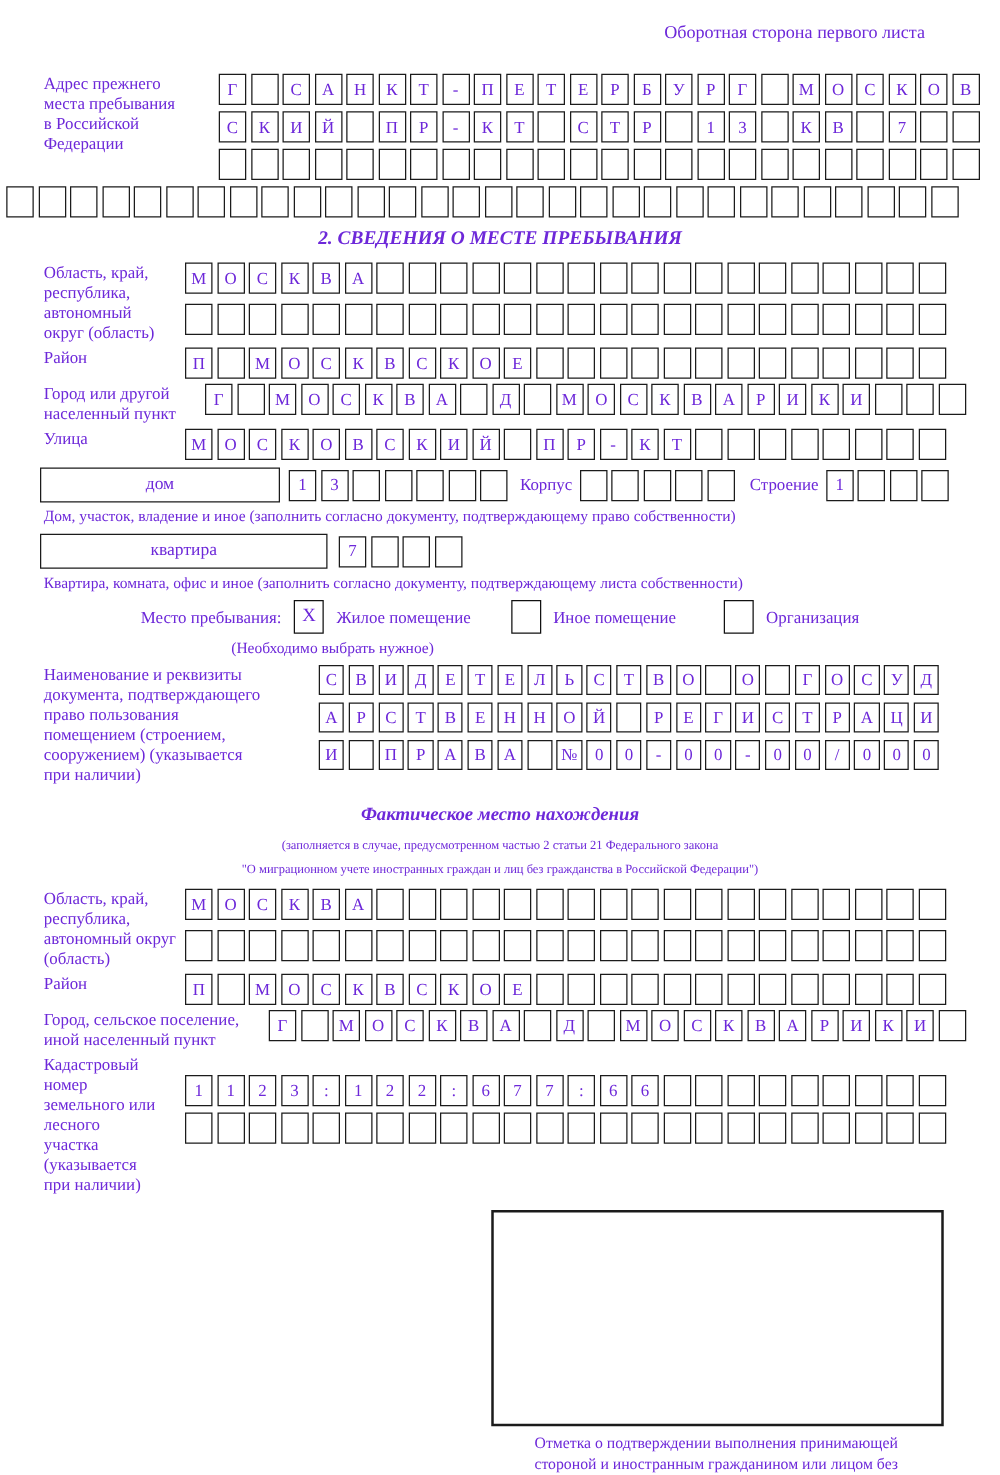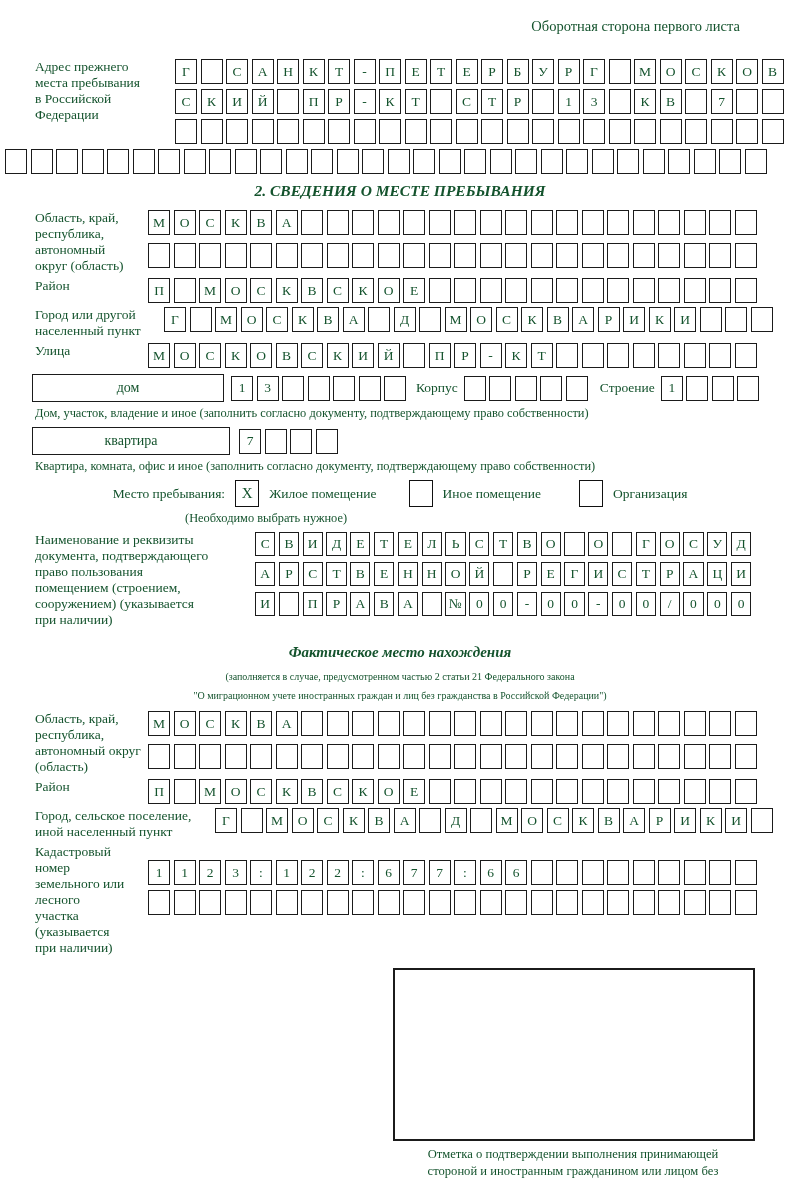--- a/index.html
+++ b/index.html
@@ -1,20 +1,20 @@
 <!DOCTYPE html>
 <html lang="ru"><head>
 <meta charset="utf-8">
 <style>
   html,body{margin:0;padding:0;background:#fff;}
   .page{
     width:800px;height:1180px;box-sizing:border-box;
     padding:10px 35px 0 35px;
     font-family:"Liberation Serif","DejaVu Serif",serif;
-    color:#14532d;background:#fff;position:relative;overflow:hidden;
+    color:#6d28d9;background:#fff;position:relative;overflow:hidden;
   }
   .hdr-note{text-align:right;font-size:14.5px;margin:8px 25px 24px 0;}
   .flexrow{display:flex;align-items:flex-start;}
   .label{font-size:13.5px;line-height:16px;white-space:pre-line;flex:none;}
   .cellcol{display:flex;flex-direction:column;gap:5px;}
   .cellrow{display:flex;gap:3.5px;flex:none;}
   .cell{
     box-sizing:border-box;flex:none;width:22px;height:25px;
     border:1.6px solid #1b1b1b;display:flex;align-items:center;justify-content:center;
     font-size:13.5px;background:#fff;
@@ -338,29 +338,29 @@
     <div class="cellrow">
         <span class="cell">1</span>
         <span class="cell"></span>
         <span class="cell"></span>
         <span class="cell"></span>
       </div>
   </div>
   <div class="caption" style="text-align:left;">Дом, участок, владение и иное (заполнить согласно документу, подтверждающему право собственности)</div>
 
   <div class="flexrow mb4" style="margin-left:-3px;align-items:center;">
-    <div class="namedbox" style="width:198px;">квартира</div>
+    <div class="namedbox" style="width:230px;">квартира</div>
     <div class="cellrow" style="margin-left:9px;">
         <span class="cell">7</span>
         <span class="cell"></span>
         <span class="cell"></span>
         <span class="cell"></span>
       </div>
   </div>
-  <div class="caption" style="text-align:left;">Квартира, комната, офис и иное (заполнить согласно документу, подтверждающему право собственности)</div>
+  <div class="caption" style="text-align:left;">Квартира, комната, офис и иное (заполнить согласно документу, подтверждающему листа собственности)</div>
 
   <div class="flexrow" style="align-items:center;gap:10px;margin-top:2px;justify-content:center;">
     <div class="inline-lbl">Место пребывания:</div>
     <div class="cellrow">
         <span class="cb">X</span>
       </div>
     <div class="inline-lbl">Жилое помещение</div>
     <div class="cellrow" style="margin-left:22px;">
         <span class="cb"></span>
       </div>

